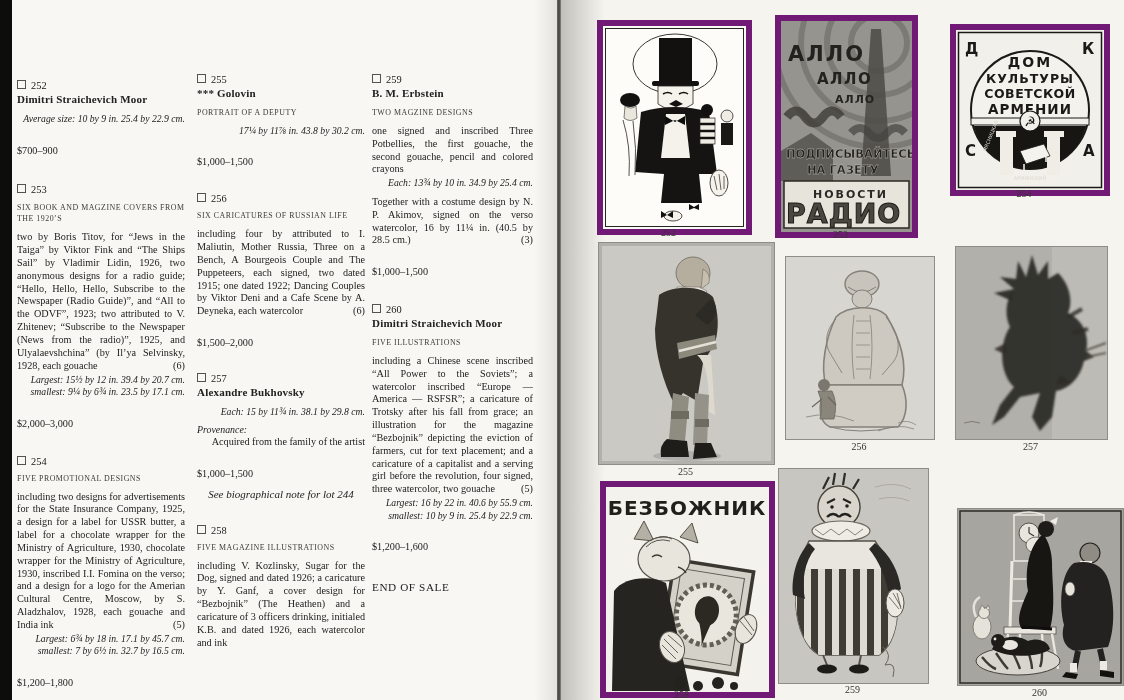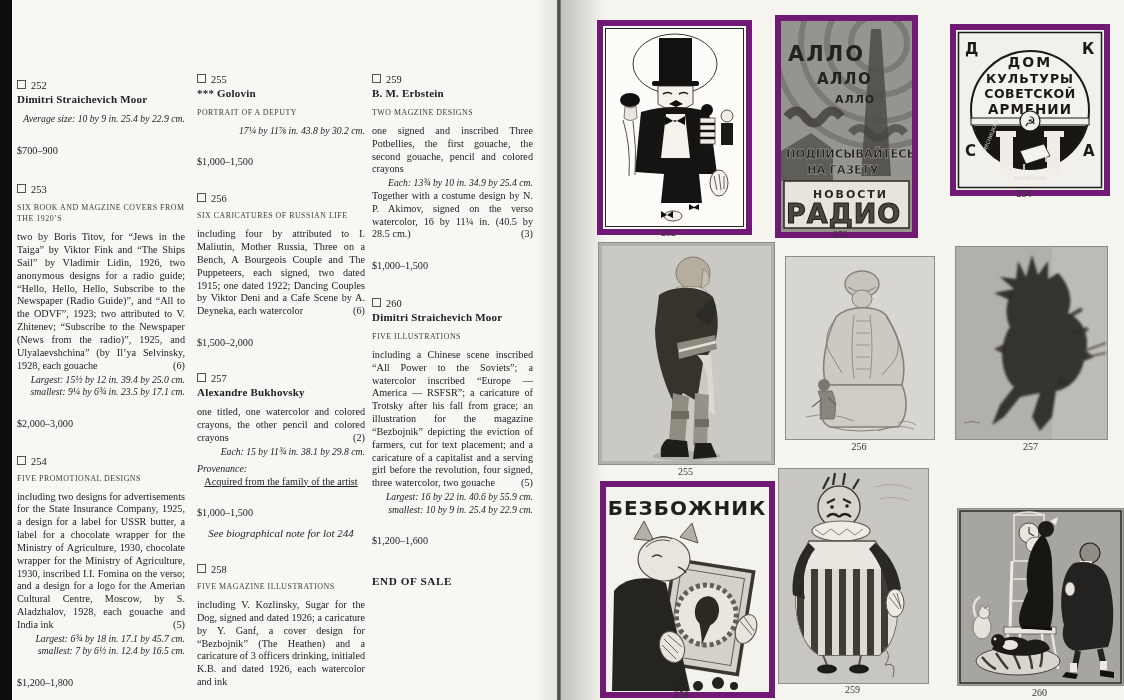--- a/index.html
+++ b/index.html
@@ -23,23 +23,23 @@
   .lot{margin-bottom:20px;}
   .lotnum{font-size:10.4px;text-align:left;margin-bottom:1px;}
   .cb{display:inline-block;width:7px;height:7px;border:1px solid #55534e;margin-right:5px;}
   .artist{font-weight:bold;font-size:11px;text-align:left;letter-spacing:.2px;margin-bottom:6px;}
   .title{font-size:7.9px;letter-spacing:.5px;line-height:1.5;text-align:left;color:#3e3c38;margin:5px 0 6px;}
   .desc{margin-bottom:1px;}
   .count{float:right;padding-left:6px;}
   .sz{font-style:italic;font-size:9.7px;text-align:right;line-height:1.3;}
   .price{margin-top:19px;}
   .provlab{font-style:italic;font-size:9.9px;text-align:left;margin-top:5px;}
-  .provval{text-align:center;text-decoration:underline;}
+  .provval{text-align:right;}
   .note{font-style:italic;font-size:11px;text-align:center;margin-top:7px;}
-  .endsale{font-weight:bold;font-size:11.2px;letter-spacing:.6px;margin-top:26px;text-align:left;}
+  .endsale{font-weight:normal;font-size:11.2px;letter-spacing:.6px;margin-top:26px;text-align:left;}
 
   
   .art{position:absolute;}
   .art svg{display:block;width:100%;height:100%;}
   .frame-dark{border:6px solid #701a75;}
   .frame-photo{border:1px solid #8f8d87;}
   .cap{position:absolute;text-align:center;font-size:10px;color:#34332f;}
   .svgtxt{font-family:"DejaVu Sans","Liberation Sans",sans-serif;font-weight:bold;}
 </style>
 </head>
@@ -59,31 +59,31 @@
       <div class="lotnum"><span class="cb"></span><span>252</span></div>
       <div class="artist">Dimitri Straichevich Moor</div>
       <div class="sz">Average size: 10 by 9 in.   25.4 by 22.9 cm.</div>
       <div class="price">$700–900</div>
     </div>
 
     <div class="lot" style="margin-top:26px">
       <div class="lotnum"><span class="cb"></span><span>253</span></div>
       <div class="title">SIX BOOK AND MAGZINE COVERS FROM THE 1920’S</div>
       <div class="desc"><span>two by Boris Titov, for “Jews in the Taiga” by Viktor Fink and “The Ships Sail” by Vladimir Lidin, 1926, two anonymous designs for a radio guide; “Hello, Hello, Hello, Subscribe to the Newspaper (Radio Guide)”, and “All to the ODVF”, 1923; two attributed to V. Zhitenev; “Subscribe to the Newspaper (News from the radio)”, 1925, and Ulyalaevshchina” (by Il’ya Selvinsky, 1928, each gouache</span><span class="count">(6)</span></div>
-      <div class="sz">Largest: 15½ by 12 in.   39.4 by 25.0 cm.</div>
+      <div class="sz">Largest: 15½ by 12 in.   39.4 by 20.7 cm.</div>
       <div class="sz">smallest: 9¼ by 6¾ in.   23.5 by 17.1 cm.</div>
       <div class="price">$2,000–3,000</div>
     </div>
 
     <div class="lot" style="margin-top:24px">
       <div class="lotnum"><span class="cb"></span><span>254</span></div>
       <div class="title">FIVE PROMOTIONAL DESIGNS</div>
       <div class="desc"><span>including two designs for advertisements for the State Insurance Company, 1925, a design for a label for USSR butter, a label for a chocolate wrapper for the Ministry of Agriculture, 1930, chocolate wrapper for the Ministry of Agriculture, 1930, inscribed I.I. Fomina on the verso; and a design for a logo for the Amerian Cultural Centre, Moscow, by S. Aladzhalov, 1928, each gouache and India ink</span><span class="count">(5)</span></div>
       <div class="sz">Largest: 6¾ by 18 in.   17.1 by 45.7 cm.</div>
-      <div class="sz">smallest: 7 by 6½ in.   12.4 by 16.5 cm.</div>
+      <div class="sz">smallest: 7 by 6½ in.   32.7 by 16.5 cm.</div>
       <div class="price">$1,200–1,800</div>
     </div>
   </div>
 
   <div class="col col2">
 
     <div class="lot">
       <div class="lotnum"><span class="cb"></span><span>255</span></div>
       <div class="artist">*** Golovin</div>
       <div class="title">PORTRAIT OF A DEPUTY</div>
@@ -94,21 +94,20 @@
     <div class="lot" style="margin-top:23px">
       <div class="lotnum"><span class="cb"></span><span>256</span></div>
       <div class="title">SIX CARICATURES OF RUSSIAN LIFE</div>
       <div class="desc"><span>including four by attributed to I. Maliutin, Mother Russia, Three on a Bench, A Bourgeois Couple and The Puppeteers, each signed, two dated 1915; one dated 1922; Dancing Couples by Viktor Deni and a Cafe Scene by A. Deyneka, each watercolor</span><span class="count">(6)</span></div>
       <div class="price">$1,500–2,000</div>
     </div>
 
     <div class="lot" style="margin-top:22px">
       <div class="lotnum"><span class="cb"></span><span>257</span></div>
       <div class="artist">Alexandre Bukhovsky</div>
-      <div class="desc"><span>one titled, one watercolor and colored crayons, the other pencil and colored crayons</span><span class="count">(2)</span></div>
       <div class="sz">Each: 15 by 11¾ in.   38.1 by 29.8 cm.</div>
       <div class="provlab">Provenance:</div>
       <div class="provval">Acquired from the family of the artist</div>
       <div class="price">$1,000–1,500</div>
       <div class="note">See biographical note for lot 244</div>
     </div>
 
     <div class="lot" style="margin-top:22px">
       <div class="lotnum"><span class="cb"></span><span>258</span></div>
       <div class="title">FIVE MAGAZINE ILLUSTRATIONS</div>
@@ -117,21 +116,21 @@
     </div>
   </div>
 
   <div class="col col3">
 
     <div class="lot">
       <div class="lotnum"><span class="cb"></span><span>259</span></div>
       <div class="artist">B. M. Erbstein</div>
       <div class="title">TWO MAGZINE DESIGNS</div>
       <div class="desc"><span>one signed and inscribed Three Potbellies, the first gouache, the second gouache, pencil and colored crayons</span></div>
-      <div class="sz" style="">Each: 13¾ by 10 in.   34.9 by 25.4 cm.</div>
+      <div class="sz" style="margin-bottom:6px">Each: 13¾ by 10 in.   34.9 by 25.4 cm.</div>
       <div class="desc"><span>Together with a costume design by N. P. Akimov, signed on the verso watercolor, 16 by 11¼ in. (40.5 by 28.5 cm.)</span><span class="count">(3)</span></div>
       <div class="price">$1,000–1,500</div>
     </div>
 
     <div class="lot" style="margin-top:24px">
       <div class="lotnum"><span class="cb"></span><span>260</span></div>
       <div class="artist">Dimitri Straichevich Moor</div>
       <div class="title">FIVE ILLUSTRATIONS</div>
       <div class="desc"><span>including a Chinese scene inscribed “All Power to the Soviets”; a watercolor inscribed “Europe — America — RSFSR”; a caricature of Trotsky after his fall from grace; an illustration for the magazine “Bezbojnik” depicting the eviction of farmers, cut for text placement; and a caricature of a capitalist and a serving girl before the revolution, four signed, three watercolor, two gouache</span><span class="count">(5)</span></div>
       <div class="sz">Largest: 16 by 22 in.   40.6 by 55.9 cm.</div>

